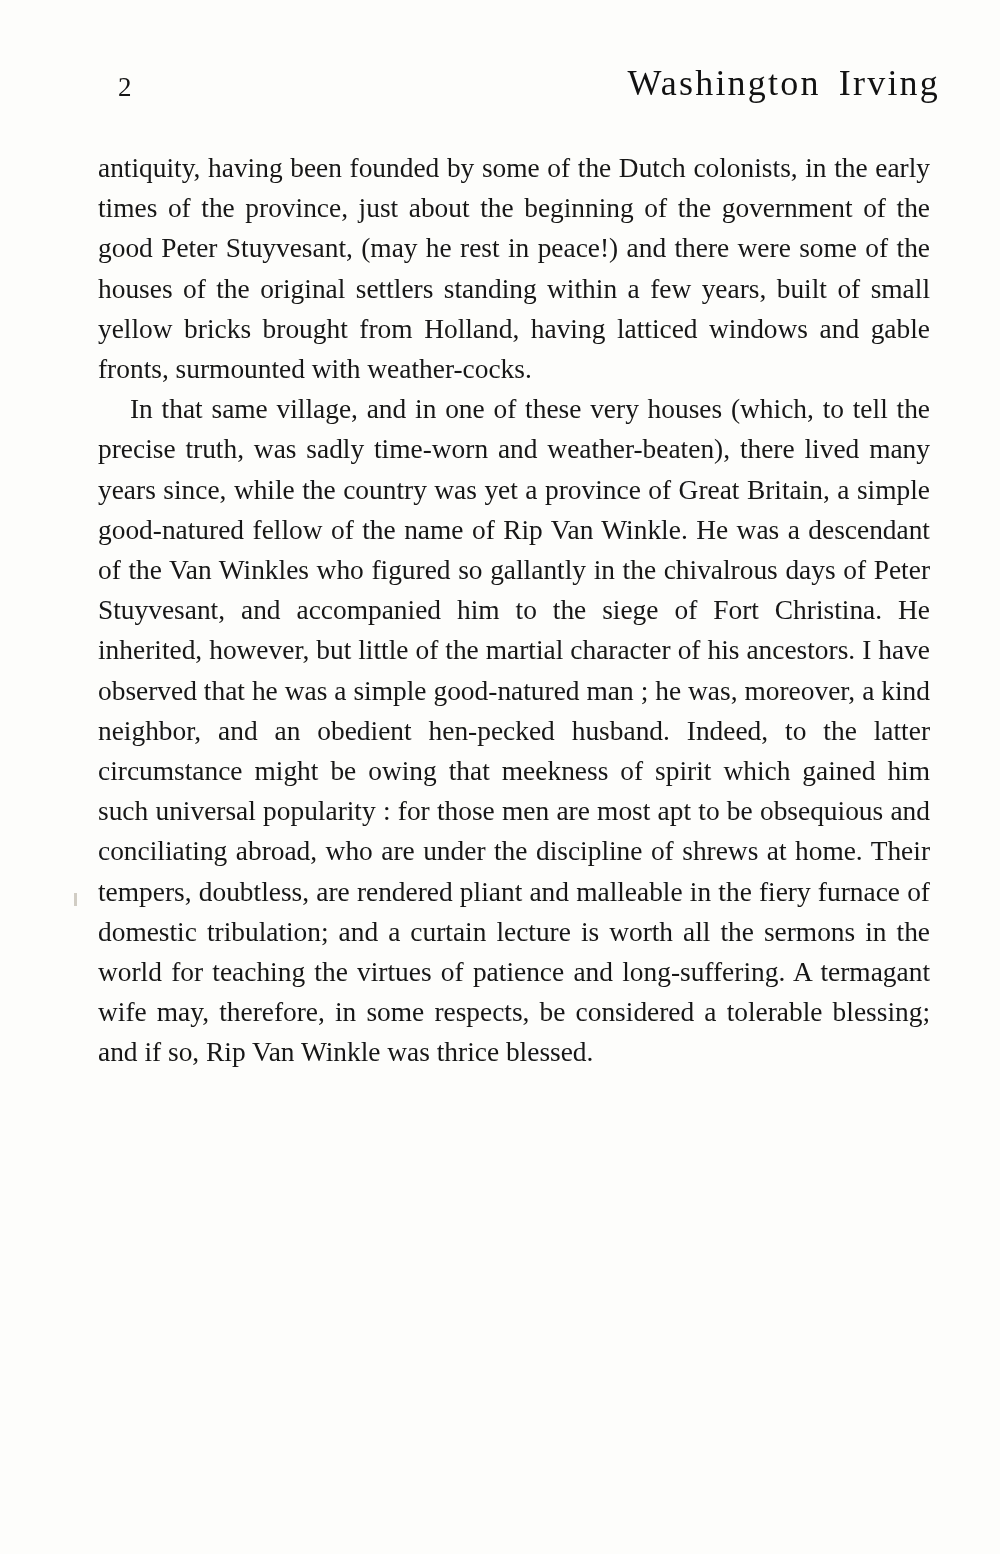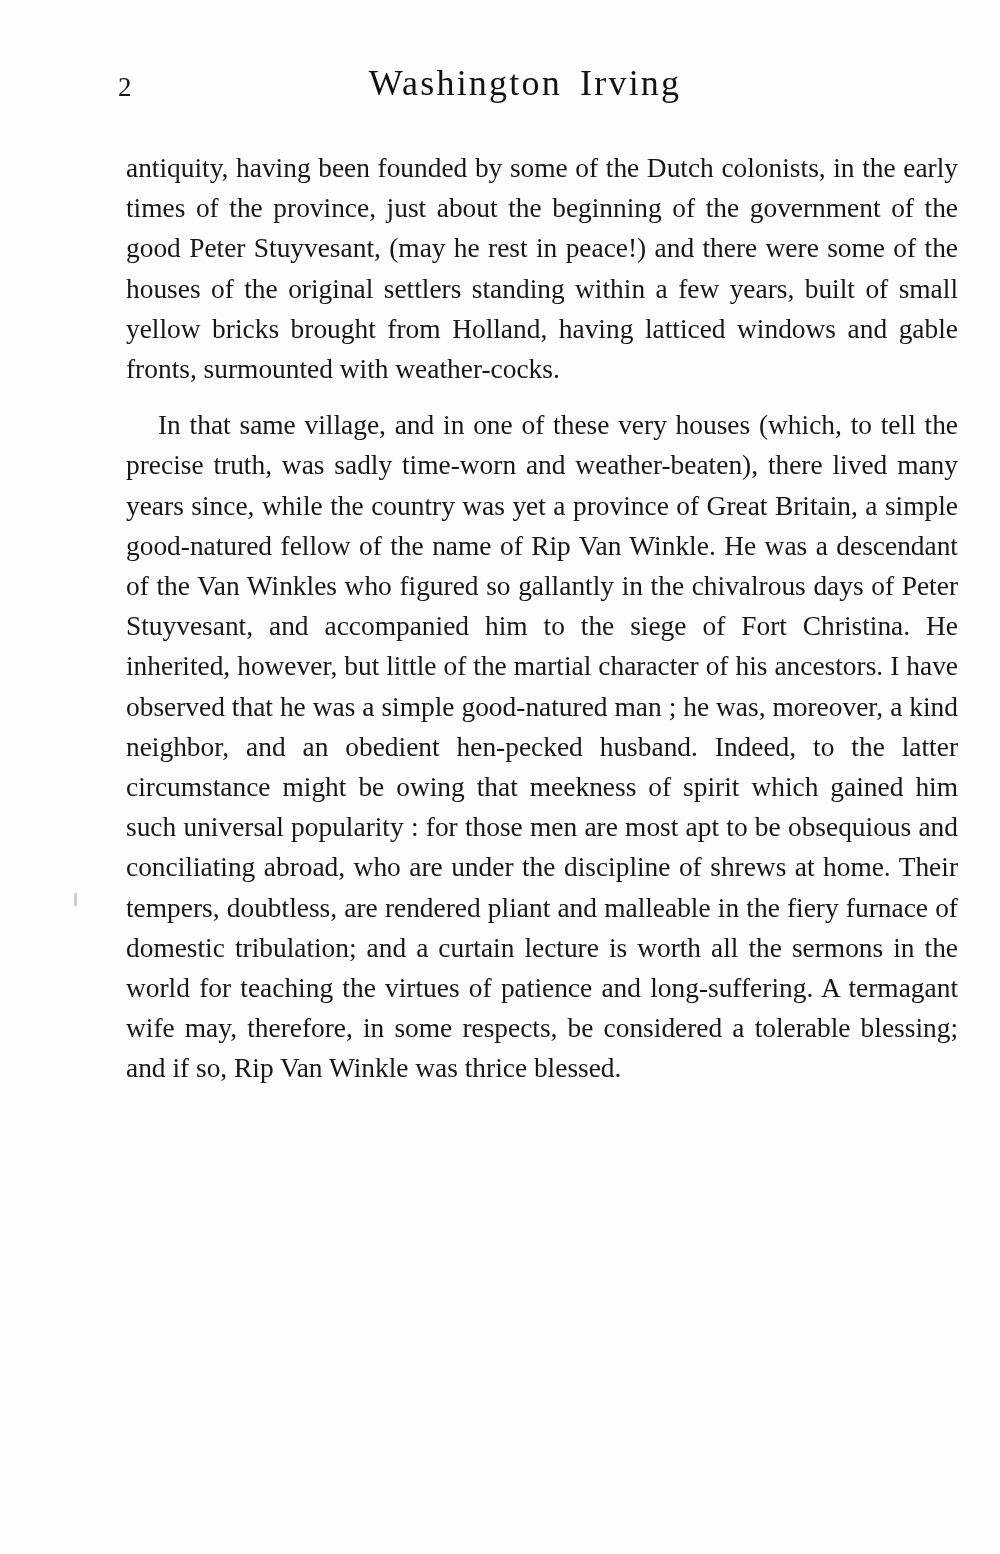--- a/index.html
+++ b/index.html
@@ -36,46 +36,46 @@
     top: 10px;
     font-size: 27px;
     color: #141414;
     letter-spacing: 0.5px;
   }
   .running-title {
     position: absolute;
     left: 0;
     top: 0;
     width: 830px;
-    text-align: center;
+    text-align: right;
     font-size: 36px;
     letter-spacing: 2.2px;
     color: #121212;
     word-spacing: 7px;
   }
   .body-text {
     position: absolute;
-    left: 126px;
+    left: 98px;
     top: 148px;
     width: 832px;
     font-size: 27.4px;
     line-height: 40.2px;
     color: #171717;
     text-align: justify;
     text-justify: inter-word;
   }
   .body-text p {
     margin: 0;
     text-indent: 0;
   }
   .body-text p.indent {
     text-indent: 32px;
   }
   .body-text p + p {
-    margin-top: 16px;
+    margin-top: 0;
   }
   
   .speck {
     position: absolute;
     left: 74px;
     top: 893px;
     width: 3px;
     height: 13px;
     background: #c9c4ba;
     opacity: 0.85;

